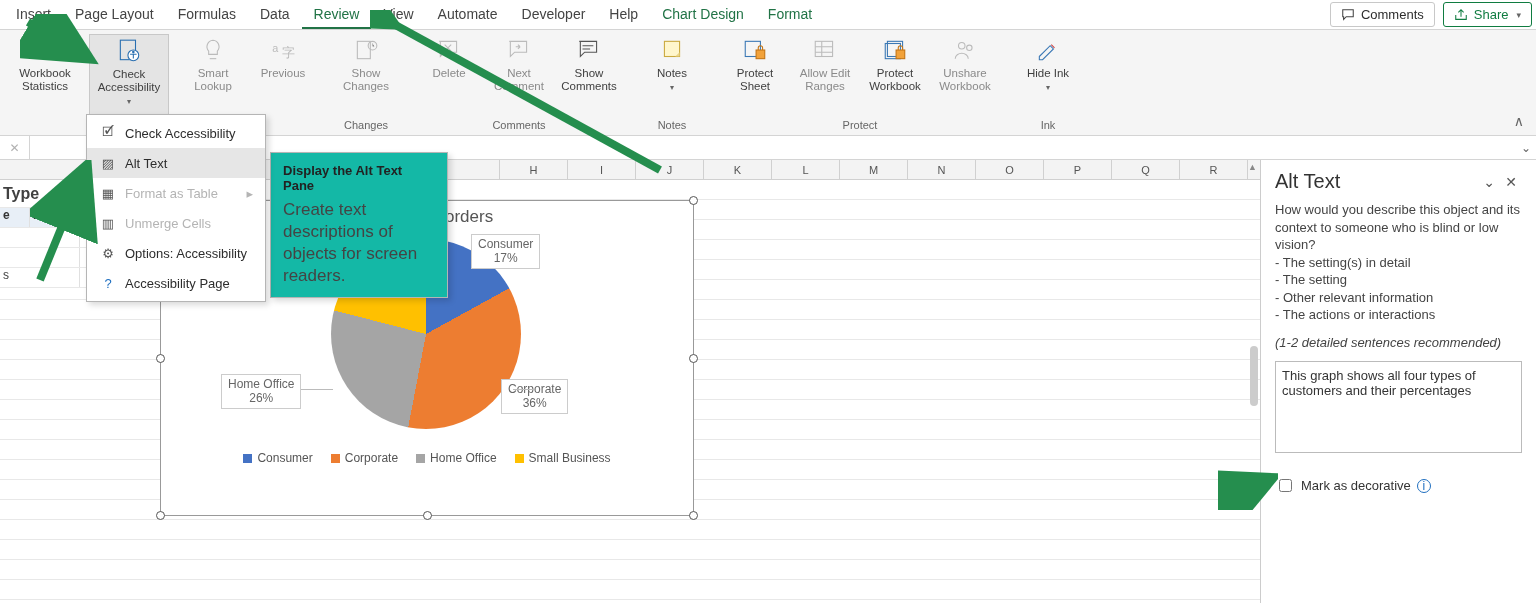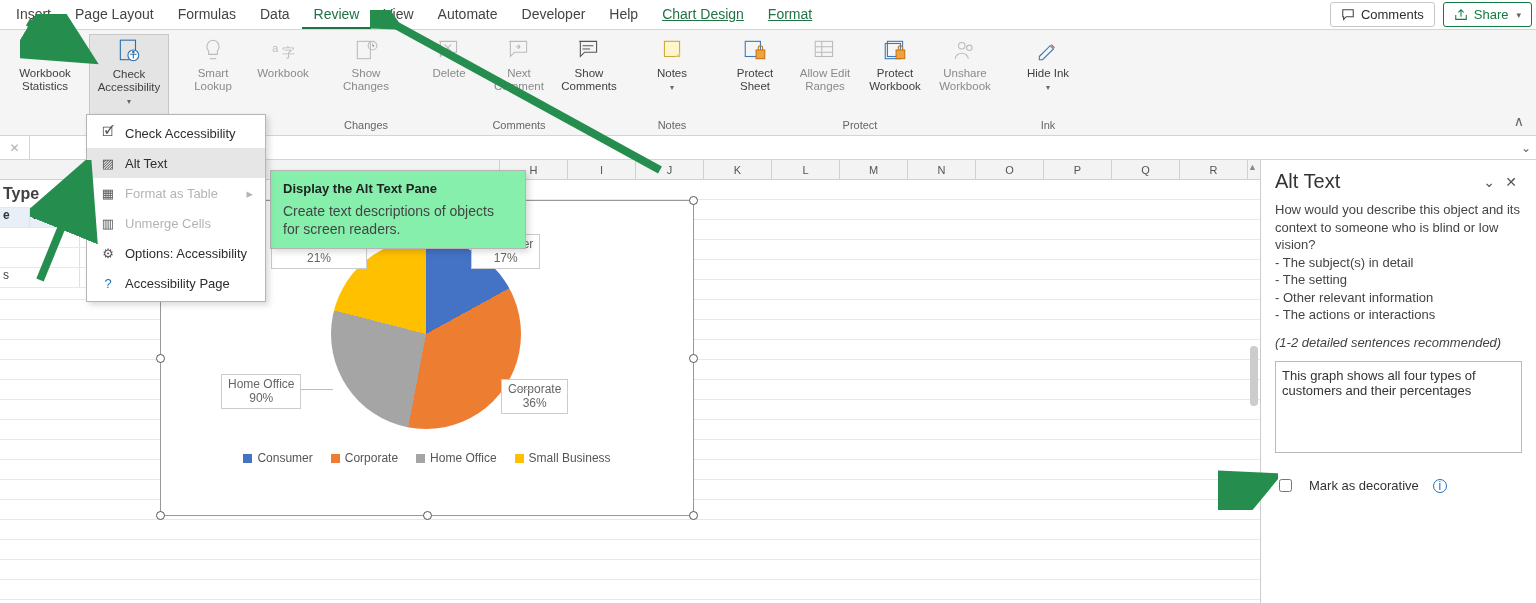--- a/index.html
+++ b/index.html
@@ -11,21 +11,21 @@
     --tab-active: #217346;
     --tab-text: #444;
     --cell-border: #d0d0d0;
   }
   * { box-sizing: border-box; }
   html,body{margin:0;padding:0;font-family:"Segoe UI",Arial,sans-serif;font-size:12px;color:var(--text);background:#fff;width:1536px;height:603px;overflow:hidden;position:relative;}
   
   .tabs{display:flex;align-items:center;height:30px;padding:0 4px;background:#fff;border-bottom:1px solid var(--border);}
   .tabs .tab{padding:6px 12px 5px;font-size:14px;color:var(--tab-text);cursor:pointer;border-bottom:2px solid transparent;}
   .tabs .tab.active{color:var(--tab-active);border-bottom:2px solid var(--tab-active);font-weight:400;}
-  .tabs .tab.design{color:var(--tab-active);text-decoration:underline;}
+  .tabs .tab.design{color:var(--tab-active);}
   .tabs .spacer{flex:1;}
   .tabs .right-btn{display:flex;align-items:center;gap:6px;border:1px solid #c8c8c8;border-radius:3px;padding:4px 10px;margin-left:8px;font-size:13px;color:#2d2d2d;background:#fff;}
   .tabs .right-btn.share{border-color:#107c41;color:#107c41;}
   .tabs .right-btn .chev{font-size:9px;color:#666;margin-left:2px;}
 
   
   .ribbon{background:var(--ribbon-bg);border-bottom:1px solid var(--border);height:106px;display:flex;align-items:flex-start;padding:4px 6px 0;position:relative;}
   .group{display:flex;flex-direction:column;align-items:center;height:100%;padding:0 6px;}
   .group-row{display:flex;gap:4px;flex:1;}
   .group-label{font-size:11px;color:#666;text-align:center;padding-bottom:4px;}
@@ -36,23 +36,23 @@
   .chev-sm{font-size:8px;color:#666;}
   .ribbon-collapse{position:absolute;right:12px;bottom:6px;font-size:14px;color:#666;cursor:pointer;}
 
   
   .acc-menu{position:absolute;left:86px;top:114px;width:180px;background:#fff;border:1px solid #b5b5b5;box-shadow:3px 3px 6px rgba(0,0,0,.15);z-index:60;padding:3px 0;}
   .acc-menu .mi{display:flex;align-items:center;gap:8px;padding:6px 12px;font-size:13px;color:#2d2d2d;cursor:pointer;}
   .acc-menu .mi .mico{width:18px;height:18px;display:flex;align-items:center;justify-content:center;color:#555;}
   .acc-menu .mi.disabled{color:#b4b4b4;}
   .acc-menu .mi .grow{flex:1;}
   .acc-menu .mi.selected{background:#e6e6e6;}
-  .tooltip{position:absolute;left:270px;top:170px;width:256px;background:#86efac;border:1px solid #b5b5b5;box-shadow:3px 3px 6px rgba(0,0,0,.15);z-index:59;padding:10px 12px;}
+  .tooltip{position:absolute;left:270px;top:152px;width:178px;background:#14b8a6;border:1px solid #b5b5b5;box-shadow:3px 3px 6px rgba(0,0,0,.15);z-index:59;padding:10px 12px;}
   .tooltip .tt-title{font-weight:600;font-size:13px;margin-bottom:6px;color:#222;}
-  .tooltip .tt-body{font-size:14px;color:#444;line-height:1.3;}
+  .tooltip .tt-body{font-size:17px;color:#444;line-height:1.3;}
 
   
   .fx-row{height:24px;border-bottom:1px solid var(--border);display:flex;align-items:center;background:#fff;}
   .fx-cancel{width:30px;text-align:center;color:#b0b0b0;border-right:1px solid var(--border);height:100%;display:flex;align-items:center;justify-content:center;font-size:12px;}
   .fx-bar{flex:1;}
   .fx-expand{width:20px;text-align:center;color:#666;}
 
   
   .sheet-wrap{display:flex;height:calc(603px - 30px - 106px - 24px);}
   .sheet{flex:1;position:relative;overflow:hidden;background:#fff;}
@@ -91,21 +91,21 @@
   .lead{position:absolute;width:32px;height:1px;background:#bbb;}
 
   
   .alt-pane{width:276px;border-left:1px solid #ccc;background:#fff;padding:10px 14px;position:relative;}
   .alt-head{display:flex;align-items:center;}
   .alt-head h2{flex:1;margin:0;font-size:20px;font-weight:400;color:#333;}
   .alt-head .btn{width:22px;height:22px;display:flex;align-items:center;justify-content:center;color:#555;font-size:14px;cursor:pointer;}
   .alt-body{font-size:13px;color:#444;line-height:1.35;margin-top:8px;}
   .alt-body .ital{font-style:italic;}
   .alt-text-box{width:100%;height:92px;border:1px solid #bbb;margin-top:10px;padding:6px;font-size:13px;color:#333;resize:none;font-family:inherit;}
-  .alt-deco{display:flex;align-items:center;gap:14px;font-size:13px;color:#333;margin-top:20px;}
+  .alt-deco{display:flex;align-items:center;gap:6px;font-size:13px;color:#333;margin-top:20px;}
   .alt-deco .info{color:#1f6fc0;font-size:12px;border:1px solid #1f6fc0;width:14px;height:14px;border-radius:50%;text-align:center;line-height:12px;}
 
   
   .arrow{position:absolute;z-index:200;pointer-events:none;}
 
   .vscroll-ind{position:absolute;right:2px;top:186px;width:8px;height:60px;background:#ccc;border-radius:4px;z-index:4;}
   .up-arr{position:absolute;right:3px;top:2px;font-size:9px;color:#888;z-index:4;}
   .cols-offset{width:160px;border-right:1px solid var(--cell-border);}
   svg.ico-svg{width:26px;height:26px;}
 </style>
@@ -188,21 +188,21 @@
           </span>
           <span>Smart Lookup</span>
         </div>
       <div class="btn-big muted">
           <span class="ico">
             <svg class="ico-svg" viewBox="0 0 24 24">
               <text x="2" y="14" font-size="10" fill="#bbb">a</text>
               <text x="11" y="18" font-size="12" fill="#bbb">字</text>
             </svg>
           </span>
-          <span>Workbook</span>
+          <span>Previous</span>
         </div>
     </div>
     <div class="group-label">uage</div>
   </div>
   <div class="sep"></div>
 
   <div class="group">
     <div class="group-row">
       <div class="btn-big muted">
           <span class="ico">
@@ -451,21 +451,21 @@
       <div class="handle h-mr"></div>
       <div class="handle h-bl"></div>
       <div class="handle h-bm"></div>
       <div class="handle h-br"></div>
 
       <div class="chart-title">Number of orders</div>
       <div class="pie-wrap">
         <div class="pie"></div>
         <div class="slice-lbl" style="left:310px;top:5px;"><span>Consumer</span><br><span>17%</span></div>
         <div class="slice-lbl" style="left:340px;top:150px;"><span>Corporate</span><br><span>36%</span></div>
-        <div class="slice-lbl" style="left:60px;top:145px;"><span>Home Office</span><br><span>90%</span></div>
+        <div class="slice-lbl" style="left:60px;top:145px;"><span>Home Office</span><br><span>26%</span></div>
         <div class="slice-lbl" style="left:110px;top:5px;"><span>Small Business</span><br><span>21%</span></div>
         <div class="lead" style="left:140px;top:160px;"></div>
         <div class="lead" style="left:352px;top:160px;width:20px;"></div>
       </div>
       <div class="legend">
         <span class="li">
             <span class="sw" style="background:#4472c4;"></span>
             <span>Consumer</span>
           </span>
         <span class="li">
@@ -485,21 +485,21 @@
   </div>
 
   <div class="alt-pane">
     <div class="alt-head">
       <h2>Alt Text</h2>
       <span class="btn">⌄</span>
       <span class="btn">✕</span>
     </div>
     <div class="alt-body">
       <div>How would you describe this object and its context to someone who is blind or low vision?</div>
-      <div>- The subject(s) in detail</div>
+      <div>- The setting(s) in detail</div>
       <div>- The setting</div>
       <div>- Other relevant information</div>
       <div>- The actions or interactions</div>
       <div class="ital" style="margin-top:10px;">(1-2 detailed sentences recommended)</div>
     </div>
     <textarea class="alt-text-box" style="">This graph shows all four types of customers and their percentages</textarea>
     <label class="alt-deco">
       <input type="checkbox" style="">
       <span>Mark as decorative</span>
       <span class="info">i</span>

